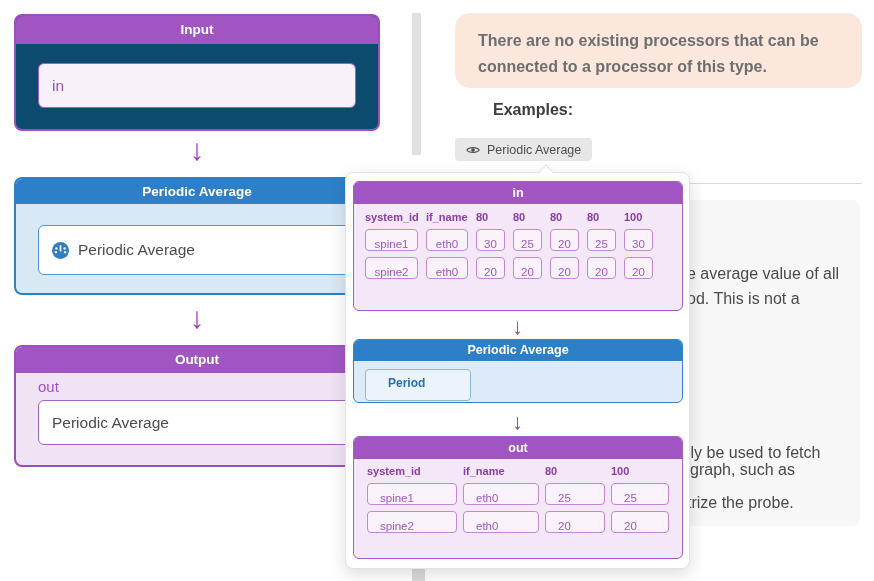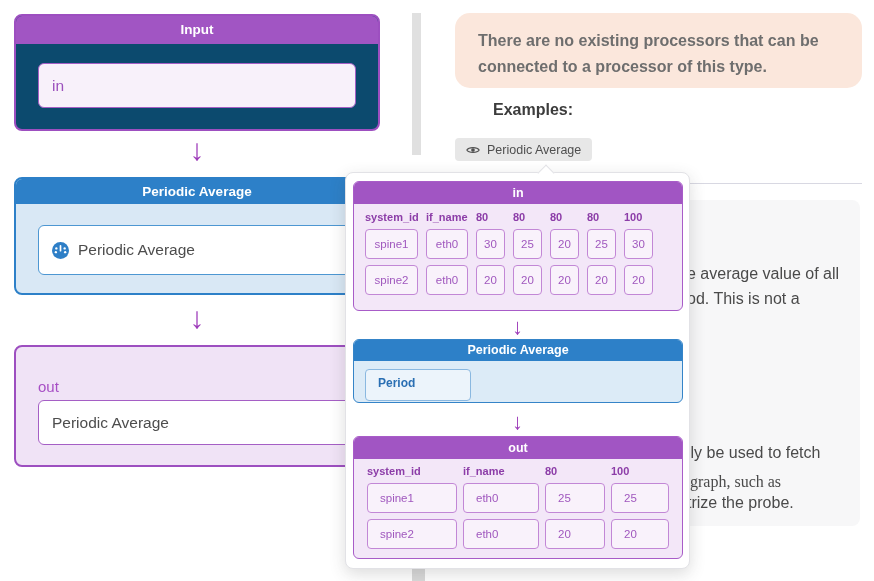--- a/index.html
+++ b/index.html
@@ -37,30 +37,30 @@
     border-left:1px solid #e2e2e6;border-top:1px solid #e2e2e6;transform:rotate(45deg);}
   .pbox{position:absolute;left:7px;width:330px;border-radius:6px;overflow:hidden;box-sizing:border-box;}
   .pbox.purple{border:1.5px solid #a85cc8;background:#f3e7f8;}
   .pbox.blue{border:1.5px solid #3584c8;background:#dcebf7;}
   .phead{height:22px;line-height:22px;text-align:center;color:#fff;font-weight:bold;font-size:12.5px;}
   .phead.purple{background:#a155c3;}
   .phead.blue{background:#2d80c8;height:21px;line-height:21px;}
   .labrow{display:flex;gap:8px;padding-left:11px;margin-top:7px;align-items:flex-end;}
   .collabel{color:#8c3da8;font-size:11px;font-weight:bold;white-space:nowrap;}
   .chiprow{display:flex;gap:8px;padding-left:11px;margin-top:6px;}
-  .pchip{background:#f9f2fb;border:1px solid #c287d6;border-radius:4px;height:30px;line-height:28px;
+  .pchip{background:#f9f2fb;border:1px solid #c287d6;border-radius:4px;height:22px;line-height:28px;
     text-align:center;color:#a058be;font-size:11.5px;box-sizing:border-box;overflow:hidden;}
   .inc0{width:53px}.inc1{width:42px}.incN{width:29px}
   .labrow.out{padding-left:13px;gap:6px;margin-top:6px;}
   .chiprow.out{padding-left:13px;gap:6px;}
   .chiprow.out .pchip{text-align:left;padding-left:12px;}
   .outc0{width:90px}.outc1{width:76px}.outc2{width:60px}.outc3{width:58px}
   .parrow{position:absolute;left:0;width:100%;text-align:center;color:#9e3cba;font-size:22px;line-height:22px;}
   .bchip{position:absolute;background:#ecf4fb;border:1px solid #8ab8e0;border-radius:4px;height:32px;line-height:26px;
-    color:#2a6fb3;font-size:12px;font-weight:bold;padding-left:12px;box-sizing:border-box;}
+    color:#2a6fb3;font-size:12px;font-weight:bold;padding-left:22px;box-sizing:border-box;}
 </style>
 </head>
 <body>
 
 <div id="canvas">
 
   <div class="lbox purple" style="top:14px;height:117px;">
     <div class="lhead purple">Input</div>
     <div class="lfield" style="top:47px;height:45px;background:#f8f1fa;border:1px solid #a55fc5;color:#9c51bd;">
       <span>in</span>
@@ -82,20 +82,21 @@
           <circle cx="12.4" cy="9.6" r="1.1" fill="#fff"></circle>
         </svg>
       </span>
       <span>Periodic Average</span>
     </div>
   </div>
 
   <div class="arrow" style="top:303px;">↓</div>
 
   <div class="lbox purple" style="top:345px;height:122px;background:#f0e3f6;">
+    <div class="lhead purple" style="height:26px;line-height:26px;">Output</div>
     <div style="position:absolute;left:22px;top:31px;font-size:15px;color:#a74fc5;">out</div>
     <div class="lfield" style="top:53px;height:45px;background:#fff;border:1px solid #a55fc5;color:#4d4d4d;">
       <span>Periodic Average</span>
     </div>
   </div>
 
   <div id="v-scroll-thumb"></div>
   <div id="b-scroll-thumb"></div>
 
   <div id="notice">
@@ -114,21 +115,21 @@
     <span class="clabel">Periodic Average</span>
   </div>
 
   <div id="divider"></div>
 
   <div id="gray-card"></div>
 
   <div class="frag" style="left:687px;top:286px;">od. This is not a</div>
   <div class="frag" style="left:687px;top:261px;">e average value of all</div>
   <div class="frag" style="left:687px;top:440px;">lly be used to fetch</div>
-  <div class="frag" style="left:690px;top:469px;font-family:Liberation Serif, serif;">graph, such as</div>
+  <div class="frag" style="left:690px;top:457px;">graph, such as</div>
   <div class="frag" style="left:687px;top:490px;">trize the probe.</div>
 
   <div id="popup">
     <div id="popup-caret"></div>
 
     <div class="pbox purple" style="top:8px;height:130px;">
       <div class="phead purple">in</div>
       <div class="labrow">
         <span class="collabel inc0">system_id</span>
         <span class="collabel inc1">if_name</span>

